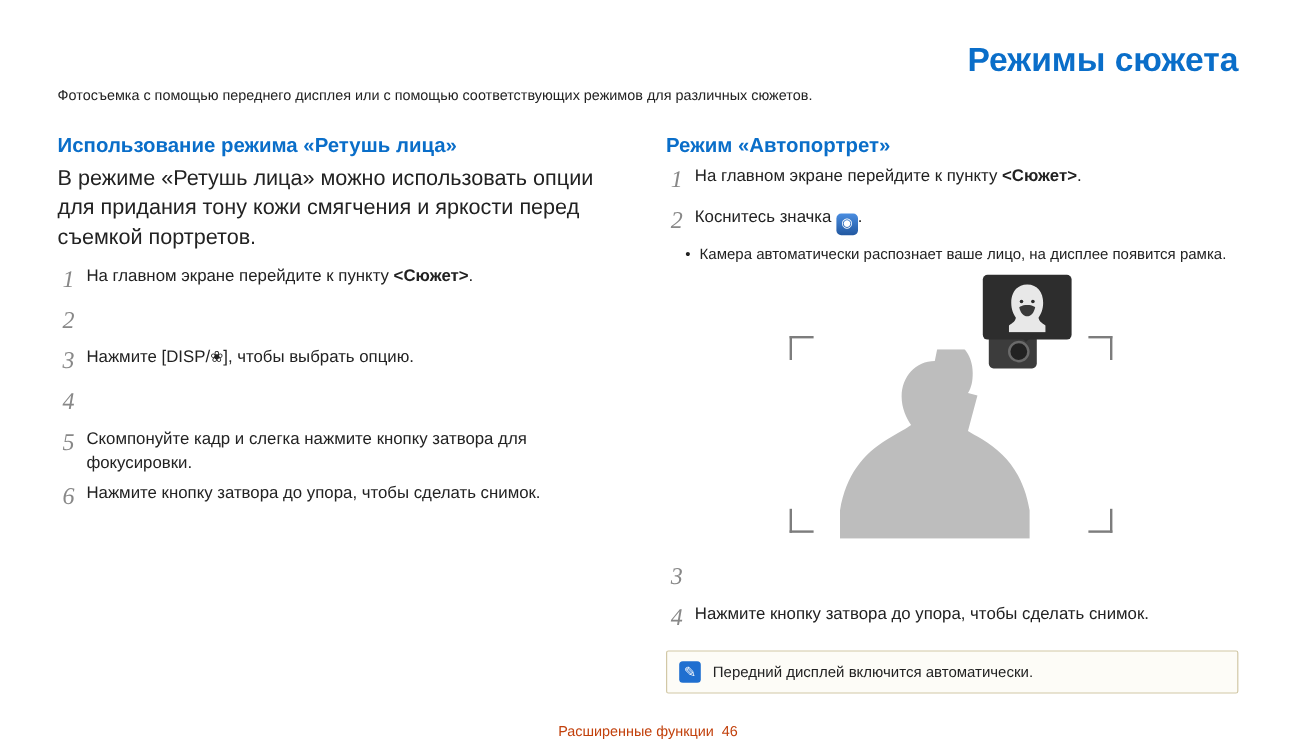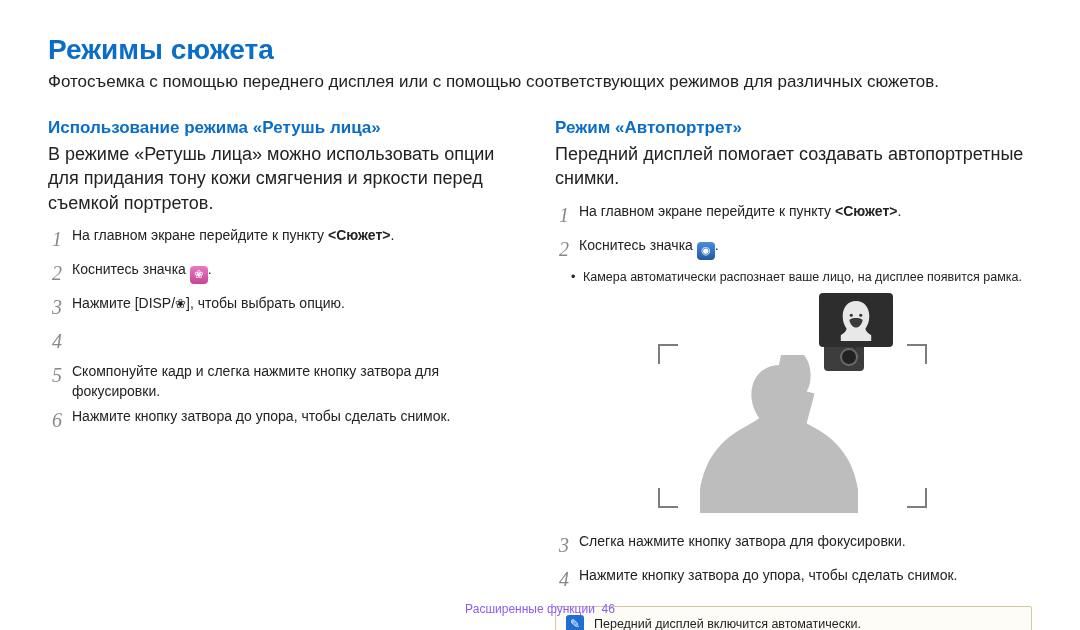--- a/index.html
+++ b/index.html
@@ -14,23 +14,24 @@
     position: relative;
   }
   .page {
     padding: 34px 48px 0 48px;
   }
   h1.title {
     color: #0a6ec9;
     font-weight: 700;
     font-size: 28px;
     margin: 0 0 6px 0;
+    text-align: right;
   }
   .intro {
-    font-size: 17px;
+    font-size: 12px;
     margin: 0 0 26px 0;
   }
   .cols {
     display: flex;
     gap: 30px;
   }
   .col { flex: 1; }
   h2.sub {
     color: #0a6ec9;
     font-weight: 700;
@@ -166,21 +167,21 @@
     background: #1f6fd0;
     color: #fff;
     display:flex; align-items:center; justify-content:center;
     font-size: 12px;
   }
   .footer {
     position: absolute;
     bottom: 14px; left: 0; width: 100%;
     text-align: center;
     font-size: 12px;
-    color: #8b5cf6;
+    color: #c2410c;
   }
 </style>
 </head>
 <body>
 
 <div class="page">
   <h1 class="title">Режимы сюжета</h1>
   <p class="intro">Фотосъемка с помощью переднего дисплея или с помощью соответствующих режимов для различных сюжетов.</p>
 
   <div class="cols">
@@ -190,23 +191,20 @@
       <p class="desc">В режиме «Ретушь лица» можно использовать опции для придания тону кожи смягчения и яркости перед съемкой портретов.</p>
       <ol class="steps">
         <li>
           <span class="num">1</span>
           <span class="step-text">
             <span>На главном экране перейдите к пункту </span><b>&lt;Сюжет&gt;</b><span>.</span>
           </span>
         </li>
         <li>
           <span class="num">2</span>
-          <span class="step-text">
-            <span>Коснитесь значка </span><span class="icon-box icon-pink">❀</span><span>.</span>
-          </span>
         </li>
         <li>
           <span class="num">3</span>
           <span class="step-text">
             <span>Нажмите [</span><span class="disp">DISP</span><span>/</span><span class="flower">❀</span><span>], чтобы выбрать опцию.</span>
           </span>
         </li>
         <li>
           <span class="num">4</span>
         </li>
@@ -216,21 +214,20 @@
         </li>
         <li>
           <span class="num">6</span>
           <span class="step-text">Нажмите кнопку затвора до упора, чтобы сделать снимок.</span>
         </li>
       </ol>
     </div>
 
     <div class="col">
       <h2 class="sub">Режим «Автопортрет»</h2>
-      <p class="desc">Передний дисплей помогает создавать автопортретные снимки.</p>
       <ol class="steps">
         <li>
           <span class="num">1</span>
           <span class="step-text">
             <span>На главном экране перейдите к пункту </span><b>&lt;Сюжет&gt;</b><span>.</span>
           </span>
         </li>
         <li>
           <span class="num">2</span>
           <span class="step-text">
@@ -259,21 +256,20 @@
             <path fill="#3a3a3a" d="M13 22 c0 0 2 -2 7 -2 c5 0 7 2 7 2 c-1 5 -4 8 -7 8 c-3 0 -6 -3 -7 -8 z"></path>
             <circle cx="15" cy="17" r="1.6" fill="#2d2d2d"></circle>
               <circle cx="25" cy="17" r="1.6" fill="#2d2d2d"></circle>
           </svg>
         </div>
       </div>
 
       <ol class="steps">
         <li>
           <span class="num">3</span>
-          <span class="step-text">Слегка нажмите кнопку затвора для фокусировки.</span>
         </li>
         <li>
           <span class="num">4</span>
           <span class="step-text">Нажмите кнопку затвора до упора, чтобы сделать снимок.</span>
         </li>
       </ol>
 
       <div class="note">
         <span class="note-icon">✎</span>
         <span>Передний дисплей включится автоматически.</span>

